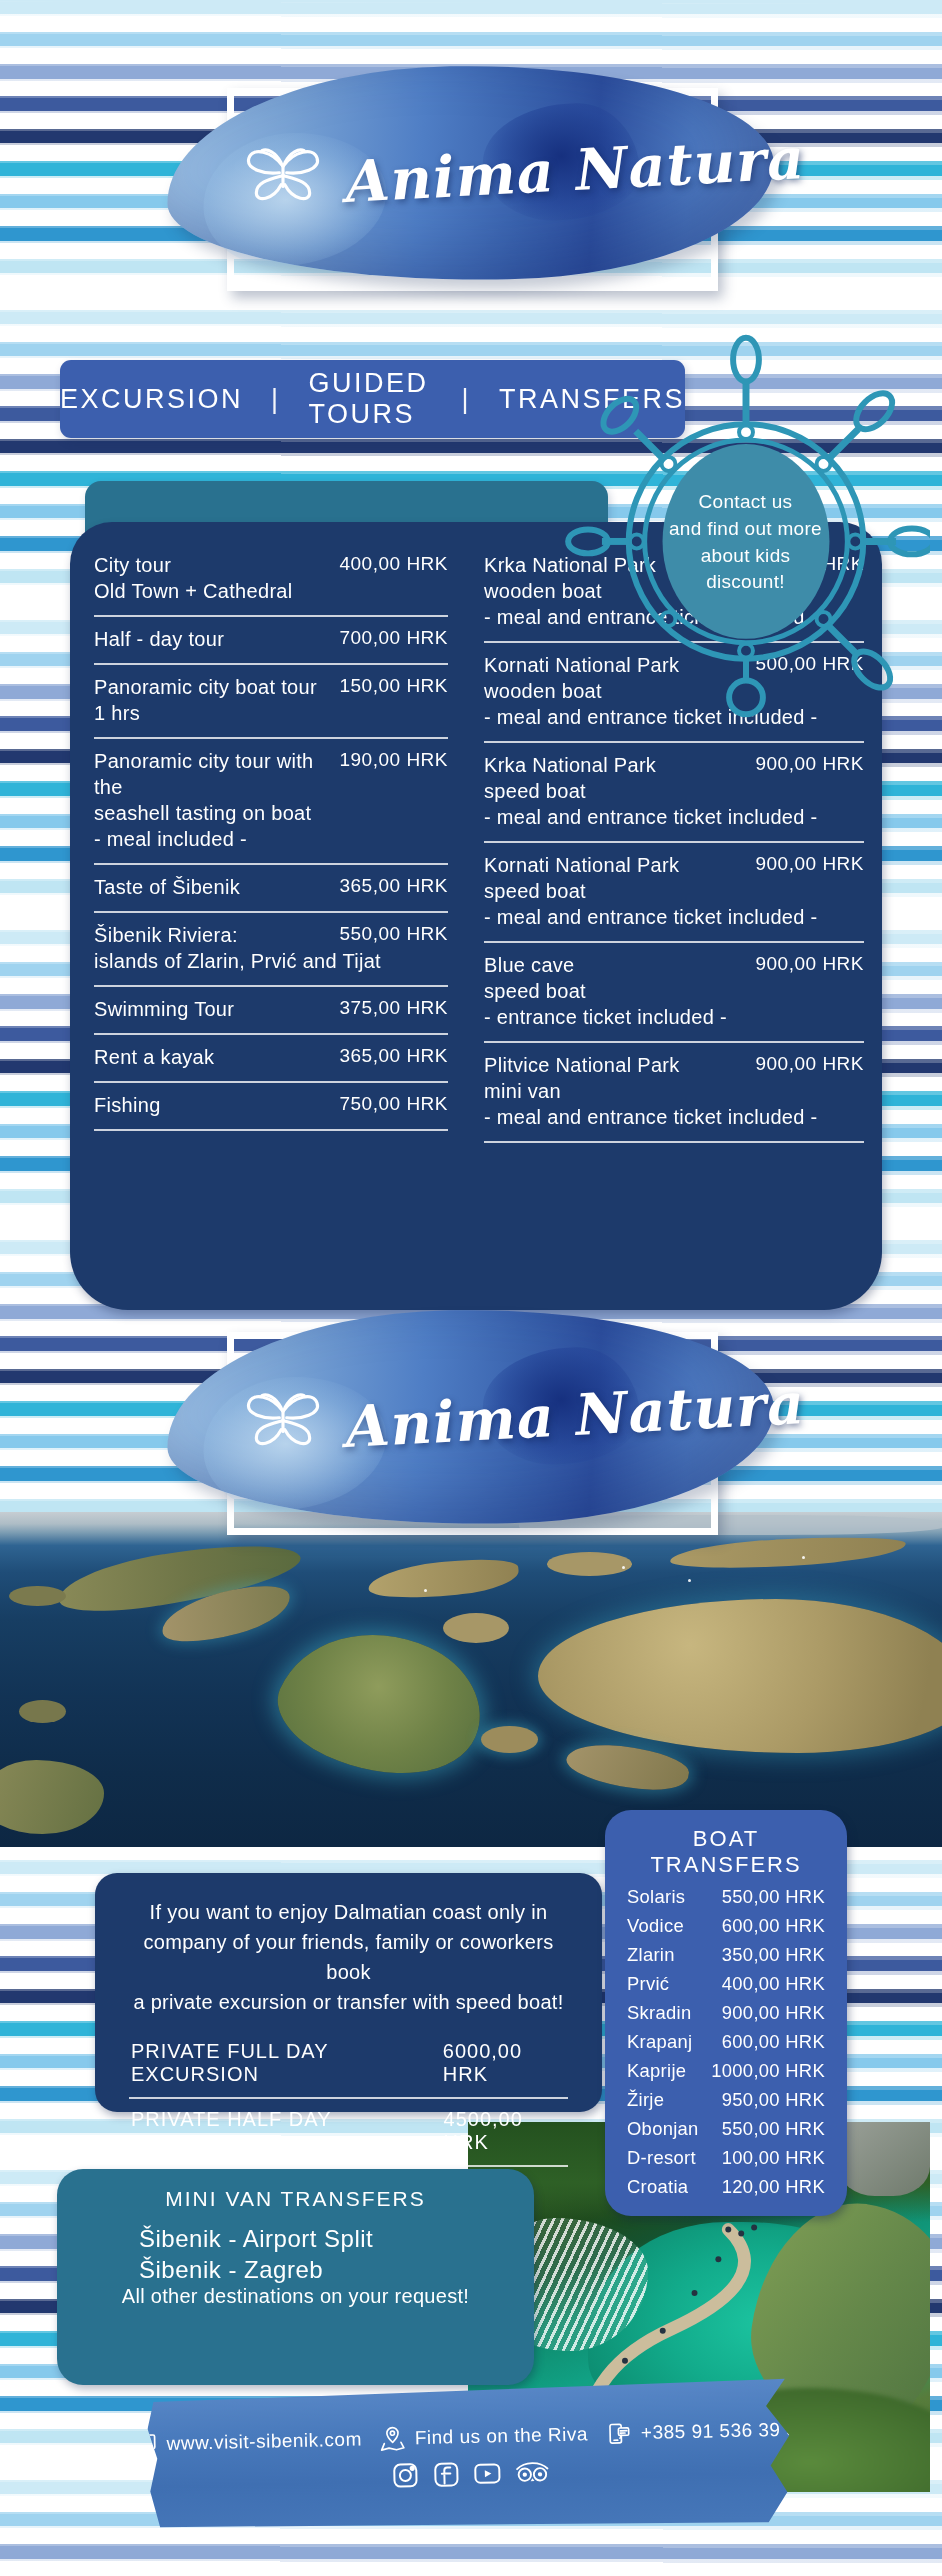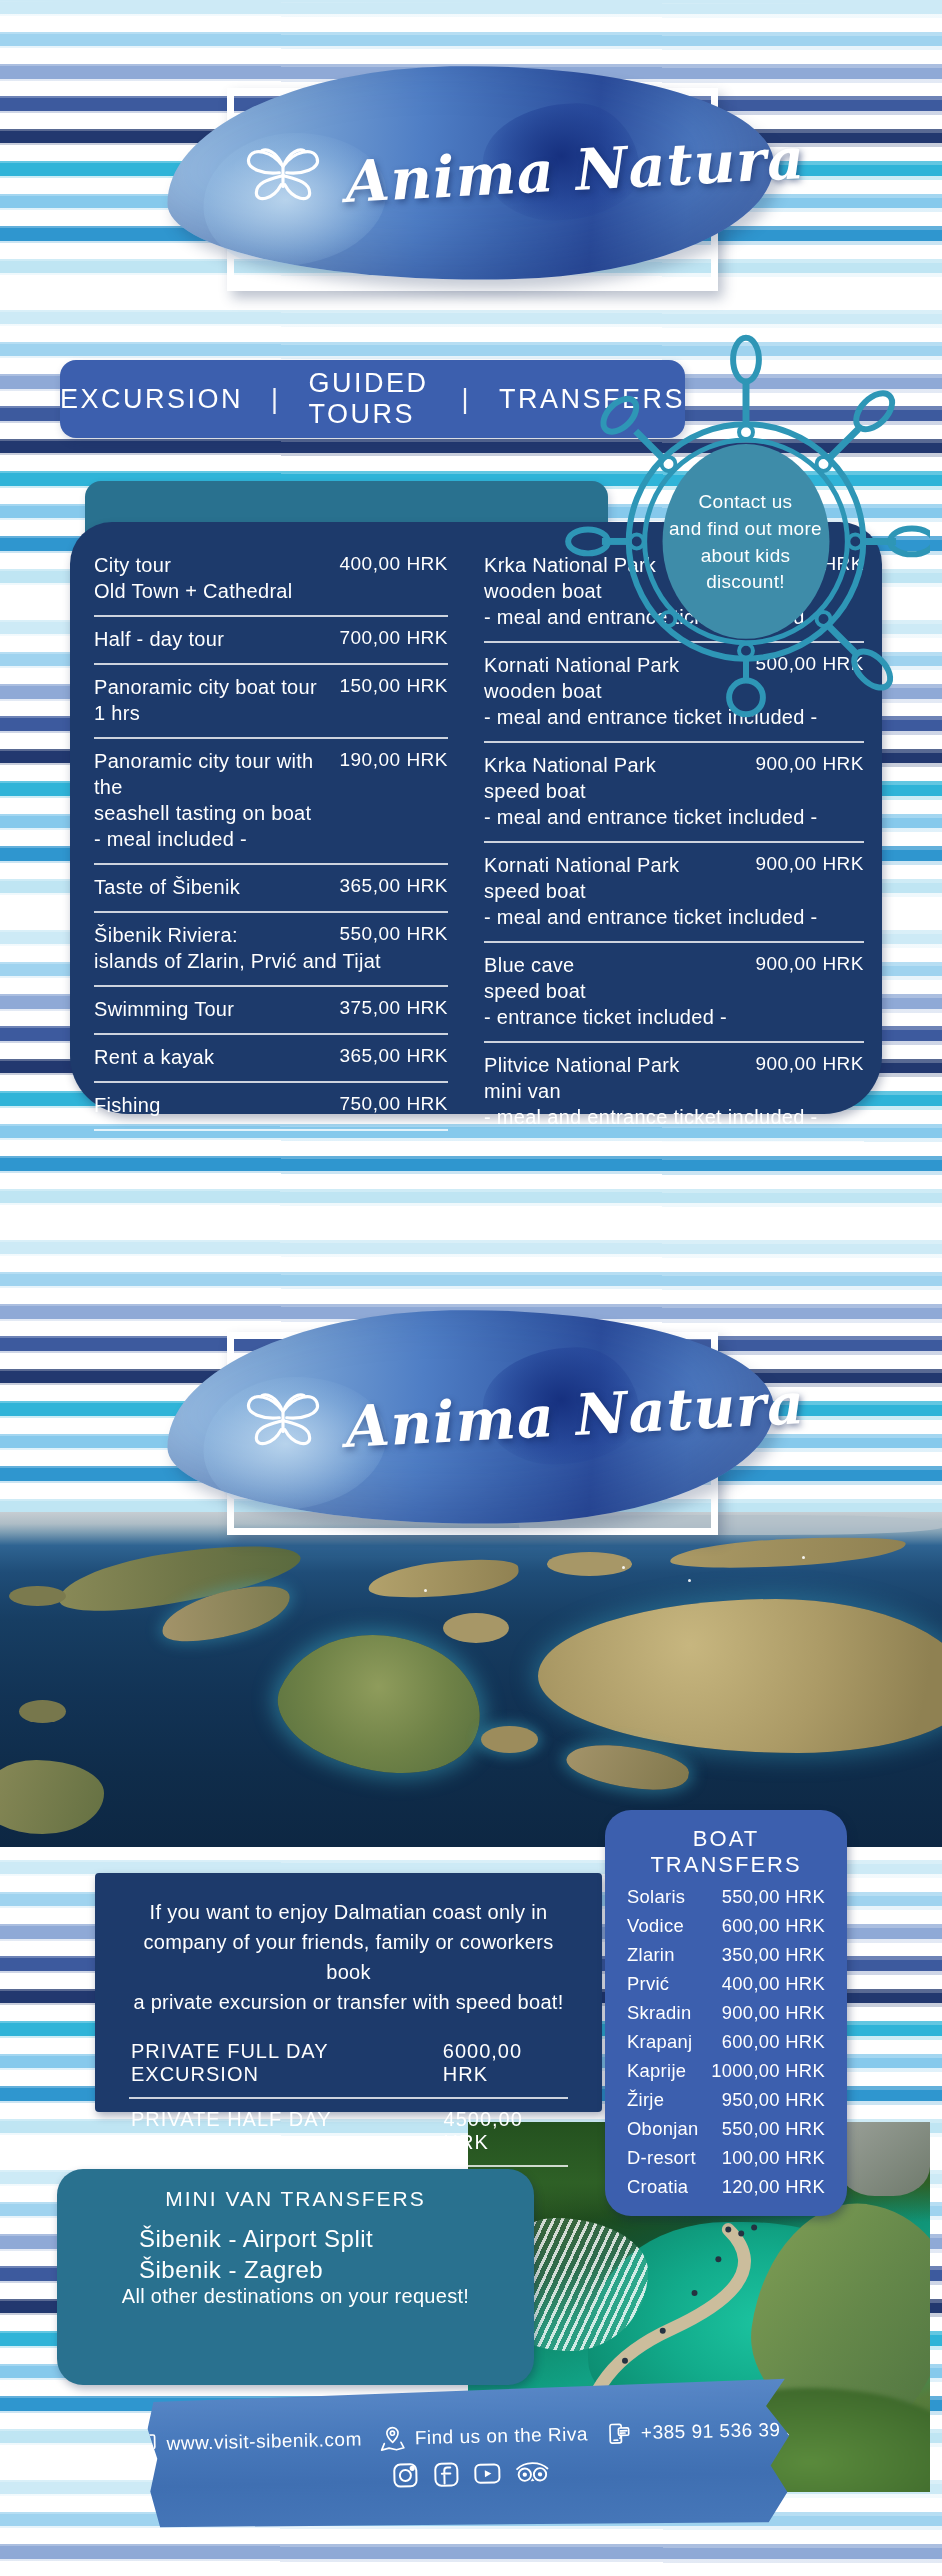--- a/index.html
+++ b/index.html
@@ -31,52 +31,52 @@
     background:radial-gradient(ellipse at 50% 45%,#16307f 0%,rgba(34,66,150,.55) 55%,rgba(34,66,150,0) 80%);}
   .splash::after{content:"";position:absolute;left:6%;top:30%;width:30%;height:62%;
     border-radius:50% 50% 60% 40%/55% 45% 55% 45%;
     background:radial-gradient(ellipse at 45% 50%,rgba(205,228,245,.75) 0%,rgba(150,190,228,.4) 55%,rgba(150,190,228,0) 80%);}
   .logo-content{position:absolute;z-index:5;display:flex;align-items:center;gap:16px;}
   .logo-text{font-family:"DejaVu Serif",serif;font-style:italic;font-weight:700;
     font-size:57px;letter-spacing:1px;transform:rotate(-3deg);
     text-shadow:2px 3px 6px rgba(15,35,90,.5);white-space:nowrap;}
   
   .navbar{position:absolute;left:60px;top:360px;width:625px;height:78px;z-index:2;
-    background:#3c5fae;border-radius:16px;display:flex;align-items:center;justify-content:center;
+    background:#3c5fae;border-radius:11px;display:flex;align-items:center;justify-content:center;
     gap:28px;font-size:27px;letter-spacing:2.5px;box-shadow:2px 4px 8px rgba(20,40,90,.2);}
   .nav-sep{font-weight:300;opacity:.95;}
   
   .intro-box{position:absolute;left:85px;top:481px;width:523px;height:183px;z-index:2;
     background:#29718f;border-radius:16px;display:flex;flex-direction:column;
     align-items:center;justify-content:center;font-size:21.4px;line-height:1.6;letter-spacing:0.3px;
     box-shadow:2px 4px 8px rgba(20,40,90,.2);}
   
   .wheel-svg{position:absolute;left:562px;top:298px;z-index:3;}
   .contact-text{position:absolute;left:660px;top:460px;width:171px;height:165px;z-index:4;
     display:flex;flex-direction:column;align-items:center;justify-content:center;
     font-size:19px;line-height:1.4;text-align:center;letter-spacing:0.3px;}
   
-  .price-table{position:absolute;left:70px;top:522px;width:812px;height:592px;z-index:2;
+  .price-table{position:absolute;left:70px;top:522px;width:812px;height:788px;z-index:2;
     background:#1d3a6b;border-radius:42px 42px 58px 58px;box-shadow:2px 5px 10px rgba(15,30,70,.3);}
   .tcol{position:absolute;top:28px;}
   .tcol-left{left:24px;width:354px;}
   .tcol-right{left:414px;width:380px;}
   .prow{padding:9px 0 11px;border-bottom:2px solid rgba(255,255,255,.78);}
   .prow:first-child{padding-top:2px;}
   .line1{display:flex;justify-content:space-between;align-items:flex-start;gap:8px;}
   .ptitle,.pdetail{font-size:20px;line-height:1.3;letter-spacing:0.3px;}
   .pprice{font-size:19px;white-space:nowrap;padding-top:1px;letter-spacing:0.5px;}
   
   .photo-islands{position:absolute;left:0;top:1512px;width:943px;height:335px;z-index:1;overflow:hidden;
     background:linear-gradient(180deg,#c6cdd2 0%,#aebdc6 3.5%,#7f9fb4 6%,#2f6492 10%,#1f4d78 18%,#173e63 32%,#123355 55%,#0f2c4a 78%,#0d2743 100%);}
   .isl{position:absolute;}
   .dot{position:absolute;width:3px;height:3px;border-radius:50%;background:#fff;opacity:.9;}
   
   .private-box{position:absolute;left:95px;top:1873px;width:507px;height:239px;z-index:2;
-    background:#1d3a6b;border-radius:4px;padding:24px 34px;box-sizing:border-box;
+    background:#1d3a6b;border-radius:22px;padding:24px 34px;box-sizing:border-box;
     box-shadow:2px 4px 9px rgba(15,30,70,.35);}
   .private-intro{font-size:20px;line-height:1.5;text-align:center;letter-spacing:0.3px;margin-bottom:14px;}
   .private-row{display:flex;justify-content:space-between;align-items:center;
     padding:9px 2px 11px;border-bottom:2px solid rgba(255,255,255,.78);
     font-size:20px;letter-spacing:1px;}
   
   .boat-box{position:absolute;left:605px;top:1810px;width:242px;height:406px;z-index:3;
     background:#3c5fae;border-radius:26px;padding:16px 22px;box-sizing:border-box;
     box-shadow:2px 4px 9px rgba(15,30,70,.35);}
   .boat-title{text-align:center;font-size:22px;letter-spacing:2px;margin-bottom:4px;}

